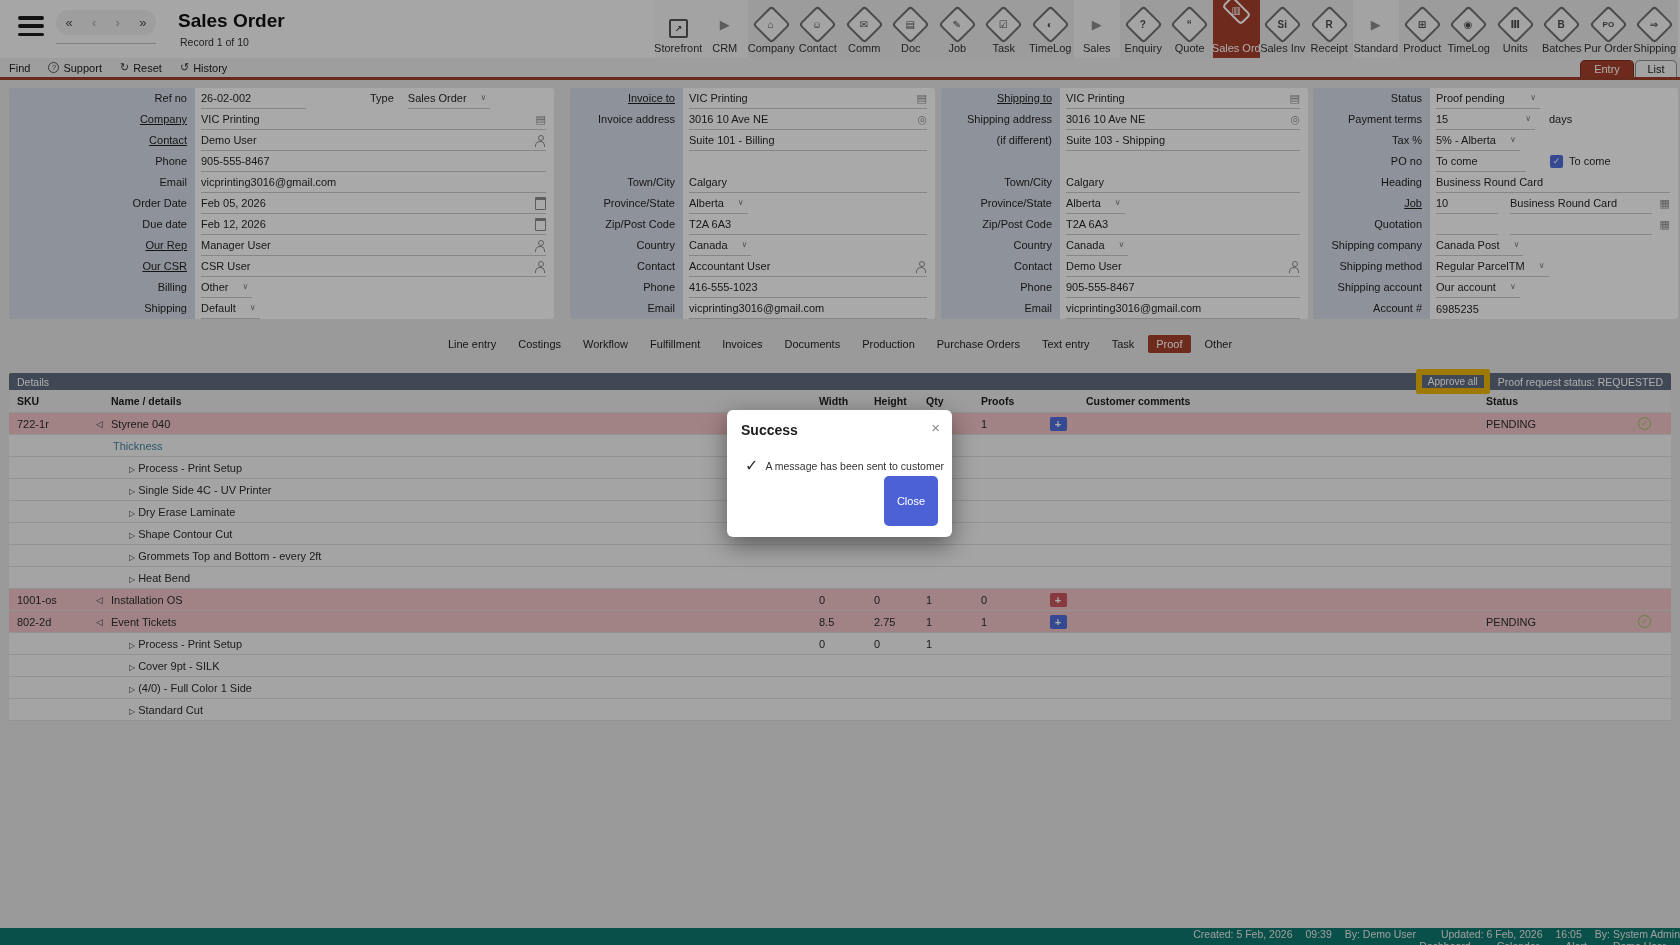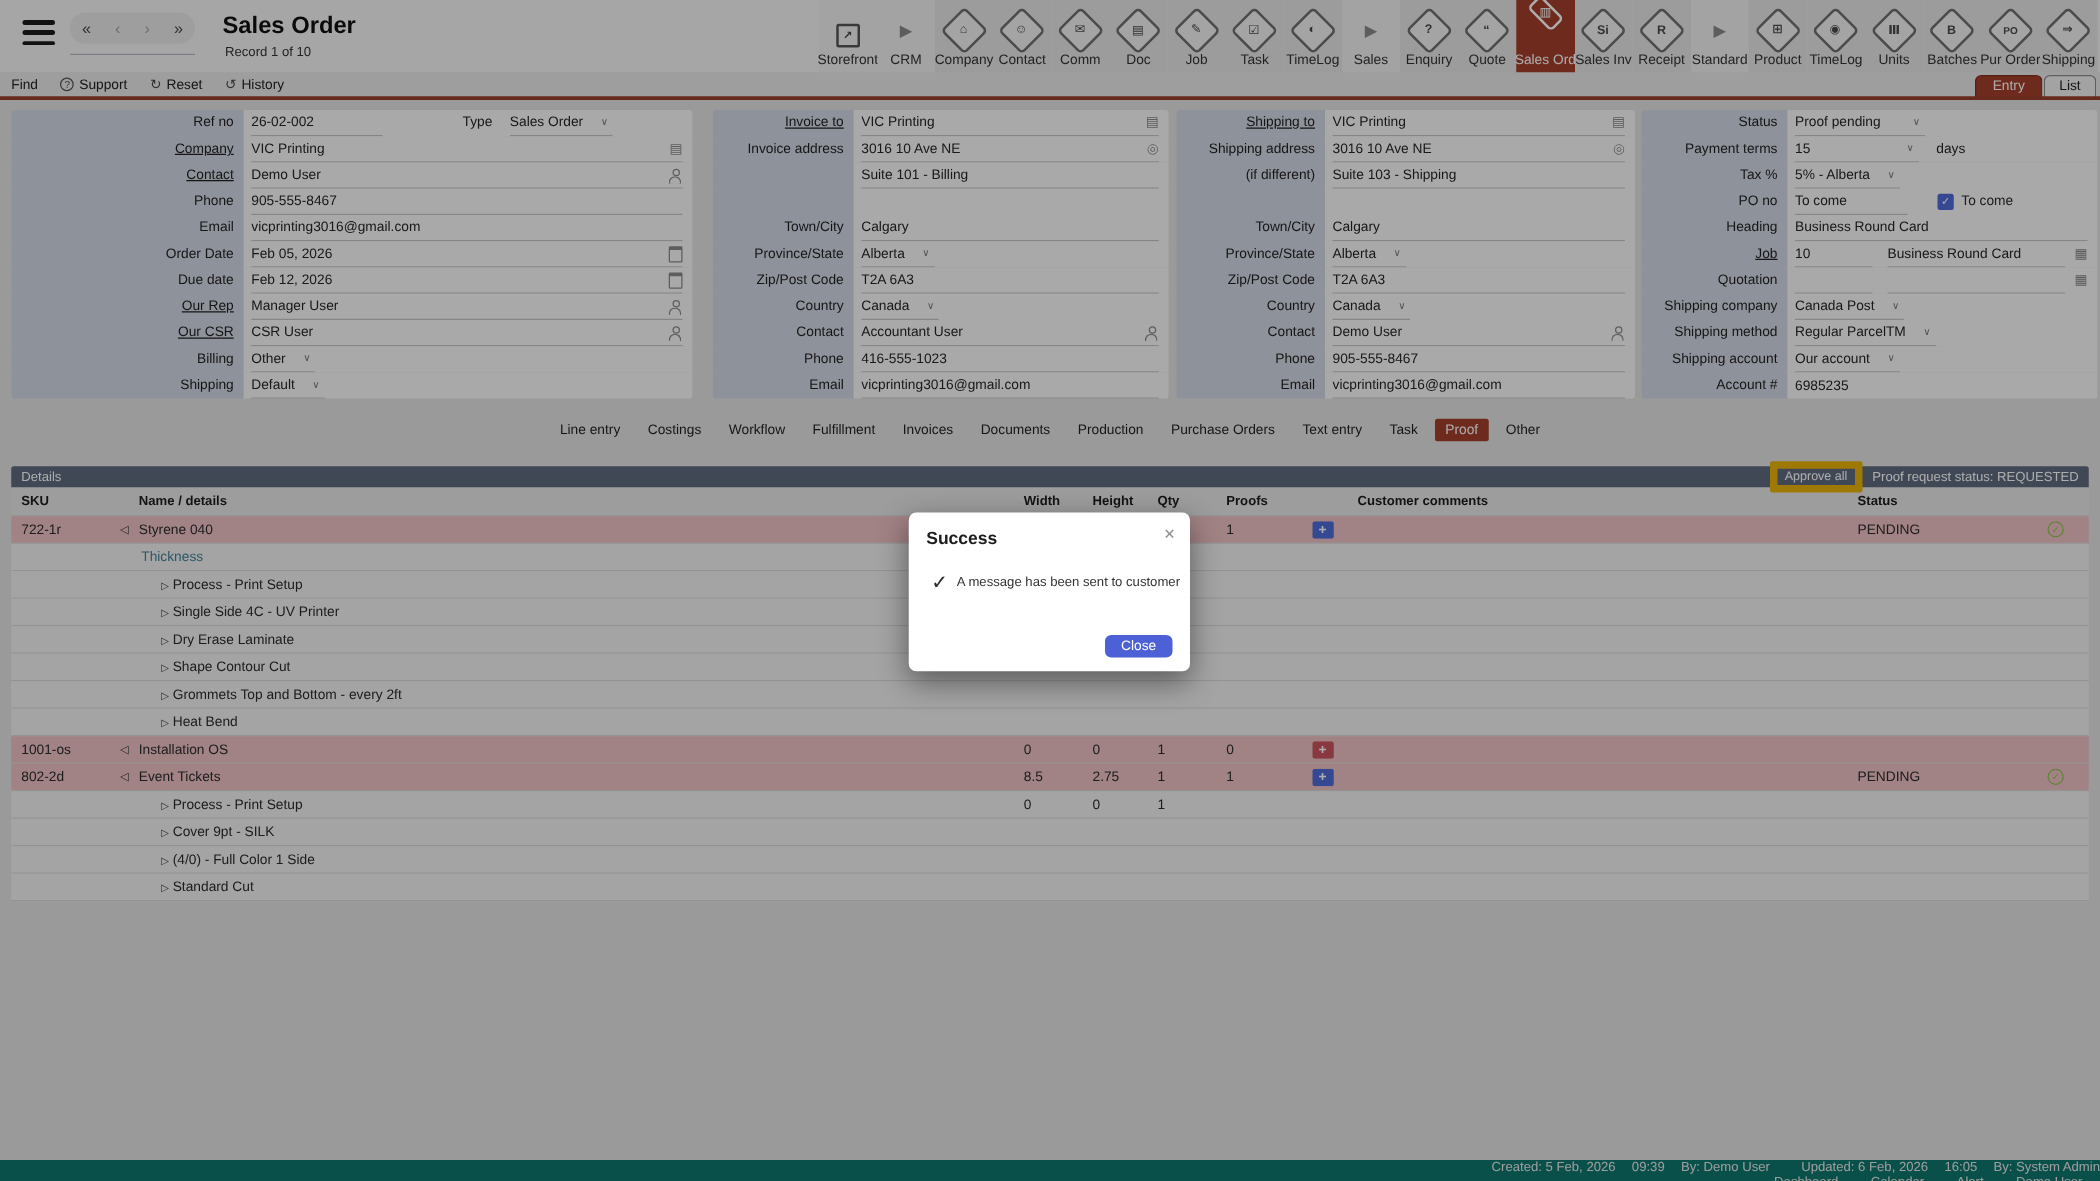--- a/index.html
+++ b/index.html
@@ -91,21 +91,21 @@
 
   
   .overlay{position:absolute;left:0;top:0;width:1680px;height:945px;background:rgba(0,0,0,0.32);z-index:40;}
   .modal{position:absolute;left:727px;top:410px;width:225px;height:127px;background:#fff;border-radius:6px;box-shadow:0 8px 24px rgba(0,0,0,0.45);z-index:50;box-sizing:border-box;padding:12px 14px;}
   .mtitle{font-size:14px;font-weight:bold;color:#1c1c1c;}
   .mclose{position:absolute;right:12px;top:9px;font-size:15px;color:#8a8a8a;cursor:pointer;}
   .mmsg{display:flex;align-items:center;margin-top:18px;padding-left:4px;white-space:nowrap;}
   .mcheckmark{font-size:16px;color:#2b2b2b;margin-right:7px;}
   .mmsg span.txt{font-size:10.5px;color:#333;}
   .mbtnrow{position:absolute;right:14px;bottom:11px;}
-  .closebtn{background:#4d61d6;color:#fff;font-size:11px;border:none;border-radius:5px;padding:3px 13px;cursor:pointer;font-family:inherit;}
+  .closebtn{background:#4d61d6;color:#fff;font-size:11px;border:none;border-radius:5px;padding:19px 13px;cursor:pointer;font-family:inherit;}
 
   
   .statusbar{position:absolute;left:0;top:928px;width:1680px;height:17px;background:#0f766e;color:#e8e8e8;font-size:10.5px;display:flex;align-items:flex-end;flex-direction:column;}
   .sb-left{display:flex;gap:13px;margin-left:43px;}
   .sb-left .gap{margin-left:12px;}
   .sb-right{margin-left:auto;display:flex;gap:26px;margin-right:14px;}
   .sb-right span{cursor:pointer;}
 </style>
 </head>
 <body>

